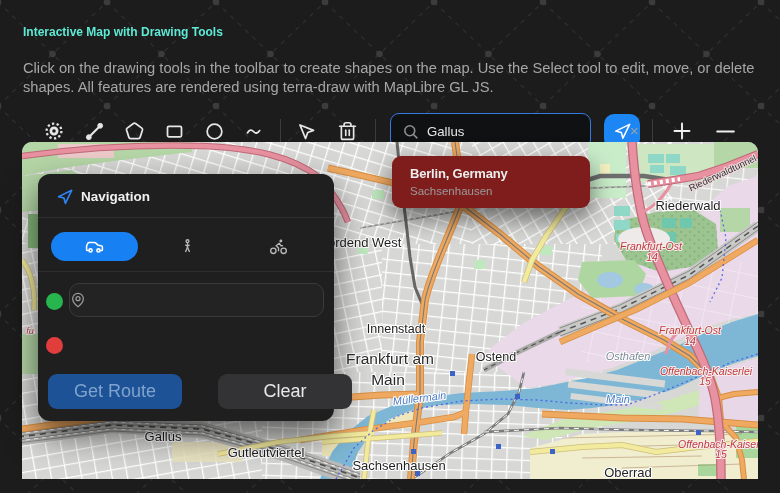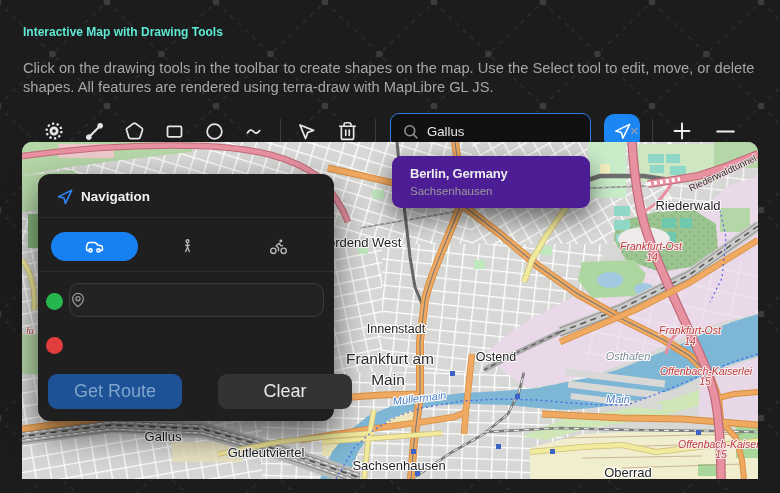--- a/index.html
+++ b/index.html
@@ -12,21 +12,21 @@
   .tico{width:40px;height:40px;display:flex;align-items:center;justify-content:center;top:111px;}
   .vsep{width:1px;background:#3c3c3c;top:119px;height:25px;}
   #searchbox{left:390px;top:113px;width:199px;height:34px;background:#0f1113;
      border:1.5px solid #3779e2;border-radius:9px;display:flex;align-items:center;}
   #searchbox .mag{margin-left:11px;}
   #searchbox .txt{color:#e8e8e8;font-size:13.2px;margin-left:8px;}
   #navbtn{left:604px;top:114px;width:36px;height:35px;background:#1d86f5;border-radius:10px;
      display:flex;align-items:center;justify-content:center;}
   #navx{left:630px;top:122px;color:#99a1a8;font-size:15px;}
   
-  #dropdown{left:392px;top:156px;width:198px;height:52px;background:#4c1d95;border-radius:9px;
+  #dropdown{left:392px;top:156px;width:198px;height:52px;background:#7f1d1d;border-radius:9px;
      box-shadow:0 10px 24px rgba(0,0,0,.55);z-index:30;}
   #dropdown .l1{position:absolute;left:18px;top:10px;font-size:13px;font-weight:600;color:#ededed;letter-spacing:-.2px;}
   #dropdown .l2{position:absolute;left:18px;top:29px;font-size:11.5px;color:#9b9b9b;}
   
   #map{left:22px;top:142px;width:736px;height:337px;border-radius:10px 10px 0 0;overflow:hidden;z-index:5;}
   
   #panel{left:38px;top:174px;width:296px;height:247px;background:#1f1f20;border-radius:12px;
      box-shadow:0 14px 34px rgba(0,0,0,.6);z-index:20;}
   #panel .hicon{position:absolute;left:18px;top:14px;}
   #panel .htitle{position:absolute;left:43px;top:15px;font-size:13.5px;font-weight:700;color:#f0f0f0;}

